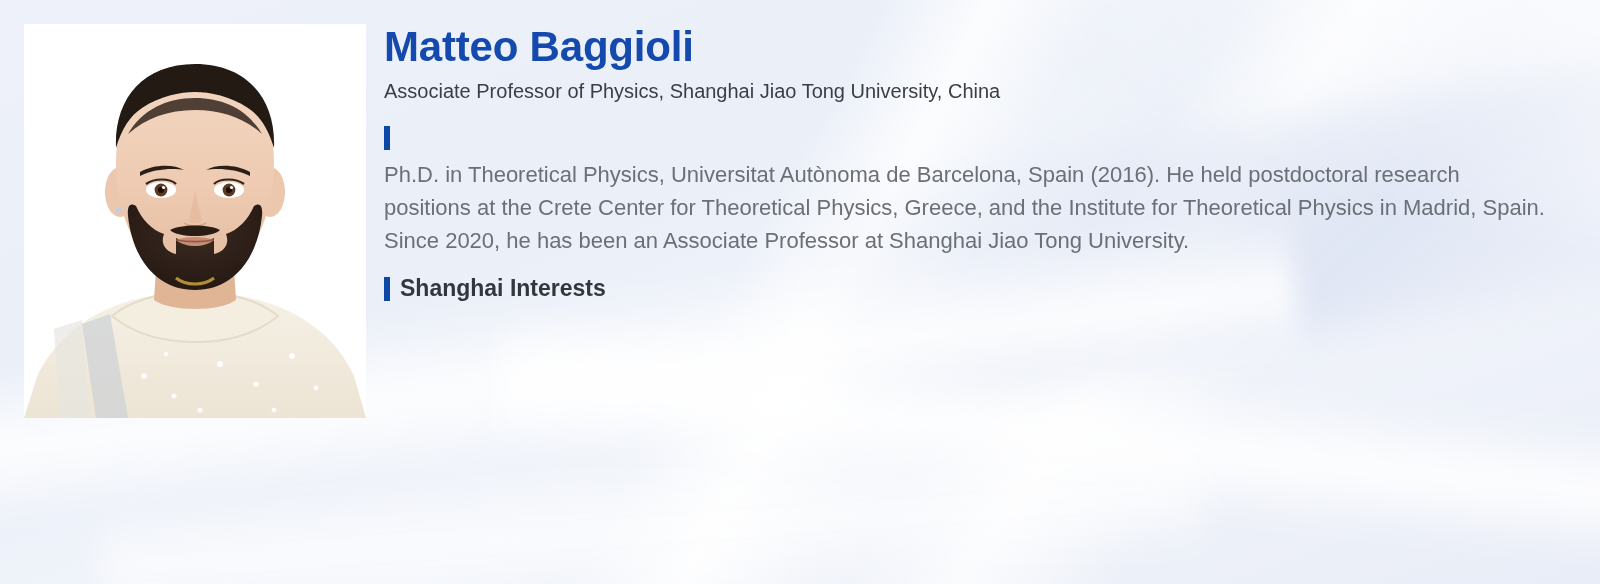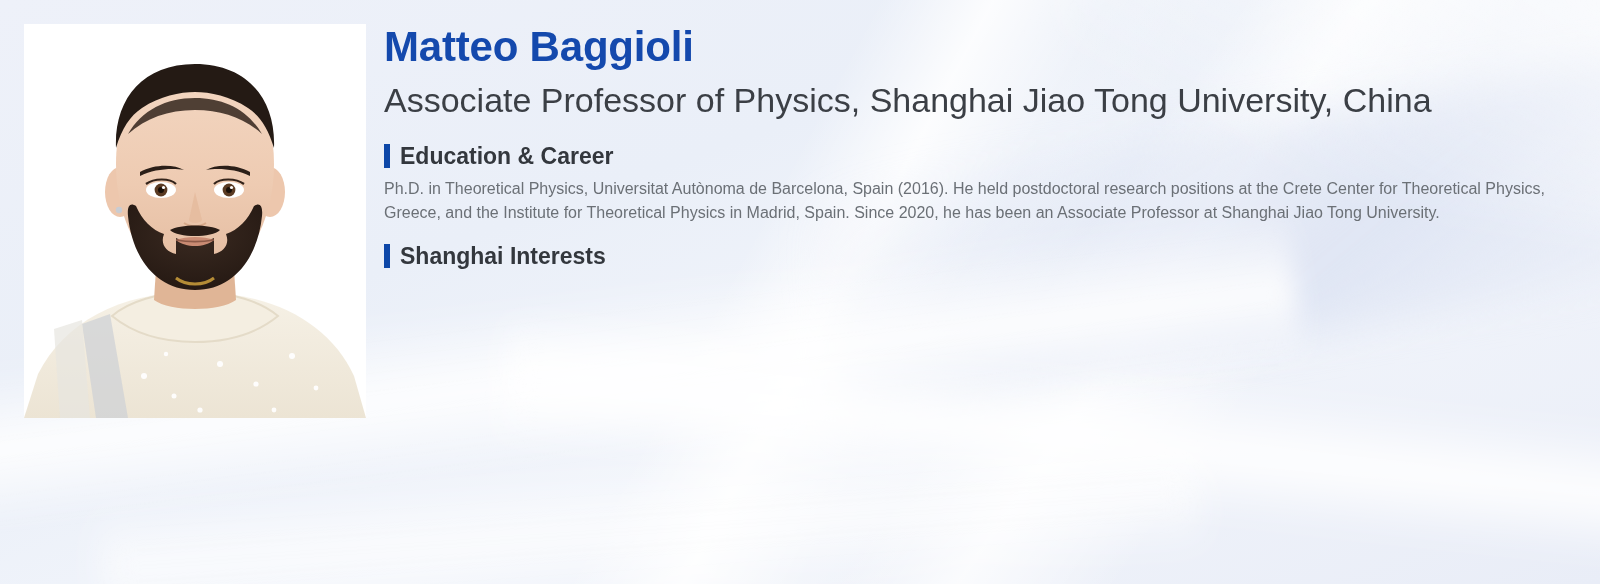--- a/index.html
+++ b/index.html
@@ -104,21 +104,21 @@
   }
   .name {
     font-size: 42px;
     font-weight: bold;
     color: #1449ad;
     letter-spacing: -0.2px;
     line-height: 1.18;
     margin: 0 0 6px 0;
   }
   .affiliation {
-    font-size: 34px;
+    font-size: 20px;
     color: #3b3f45;
     line-height: 1.3;
     margin: 0 0 22px 0;
     font-weight: 400;
   }
   .section-head {
     display: flex;
     align-items: center;
     gap: 10px;
     margin: 0 0 8px 0;
@@ -130,21 +130,21 @@
     background: #0d47a8;
     flex: 0 0 auto;
   }
   .section-title {
     font-size: 23px;
     font-weight: bold;
     color: #33373d;
     line-height: 1.1;
   }
   .body-text {
-    font-size: 16px;
+    font-size: 22px;
     color: #6b7076;
     line-height: 1.52;
     margin: 0 0 18px 0;
     max-width: 1165px;
     font-weight: 400;
   }
   .body-text.last { margin-bottom: 0; }
 </style>
 </head>
 <body>
@@ -252,21 +252,20 @@
   </div>
 
   <div class="content">
 
     <div class="name">Matteo Baggioli</div>
 
     <div class="affiliation">Associate Professor of Physics, Shanghai Jiao Tong University, China</div>
 
     <div class="section-head">
       <span class="accent-bar"></span>
-      <span class="section-title">Education &amp; Career</span>
     </div>
     <p class="body-text">Ph.D. in Theoretical Physics, Universitat Autònoma de Barcelona, Spain (2016). He held postdoctoral research positions at the Crete Center for Theoretical Physics, Greece, and the Institute for Theoretical Physics in Madrid, Spain. Since 2020, he has been an Associate Professor at Shanghai Jiao Tong University.</p>
 
     <div class="section-head">
       <span class="accent-bar"></span>
       <span class="section-title">Shanghai Interests</span>
     </div>
 
   </div>
 </div>

